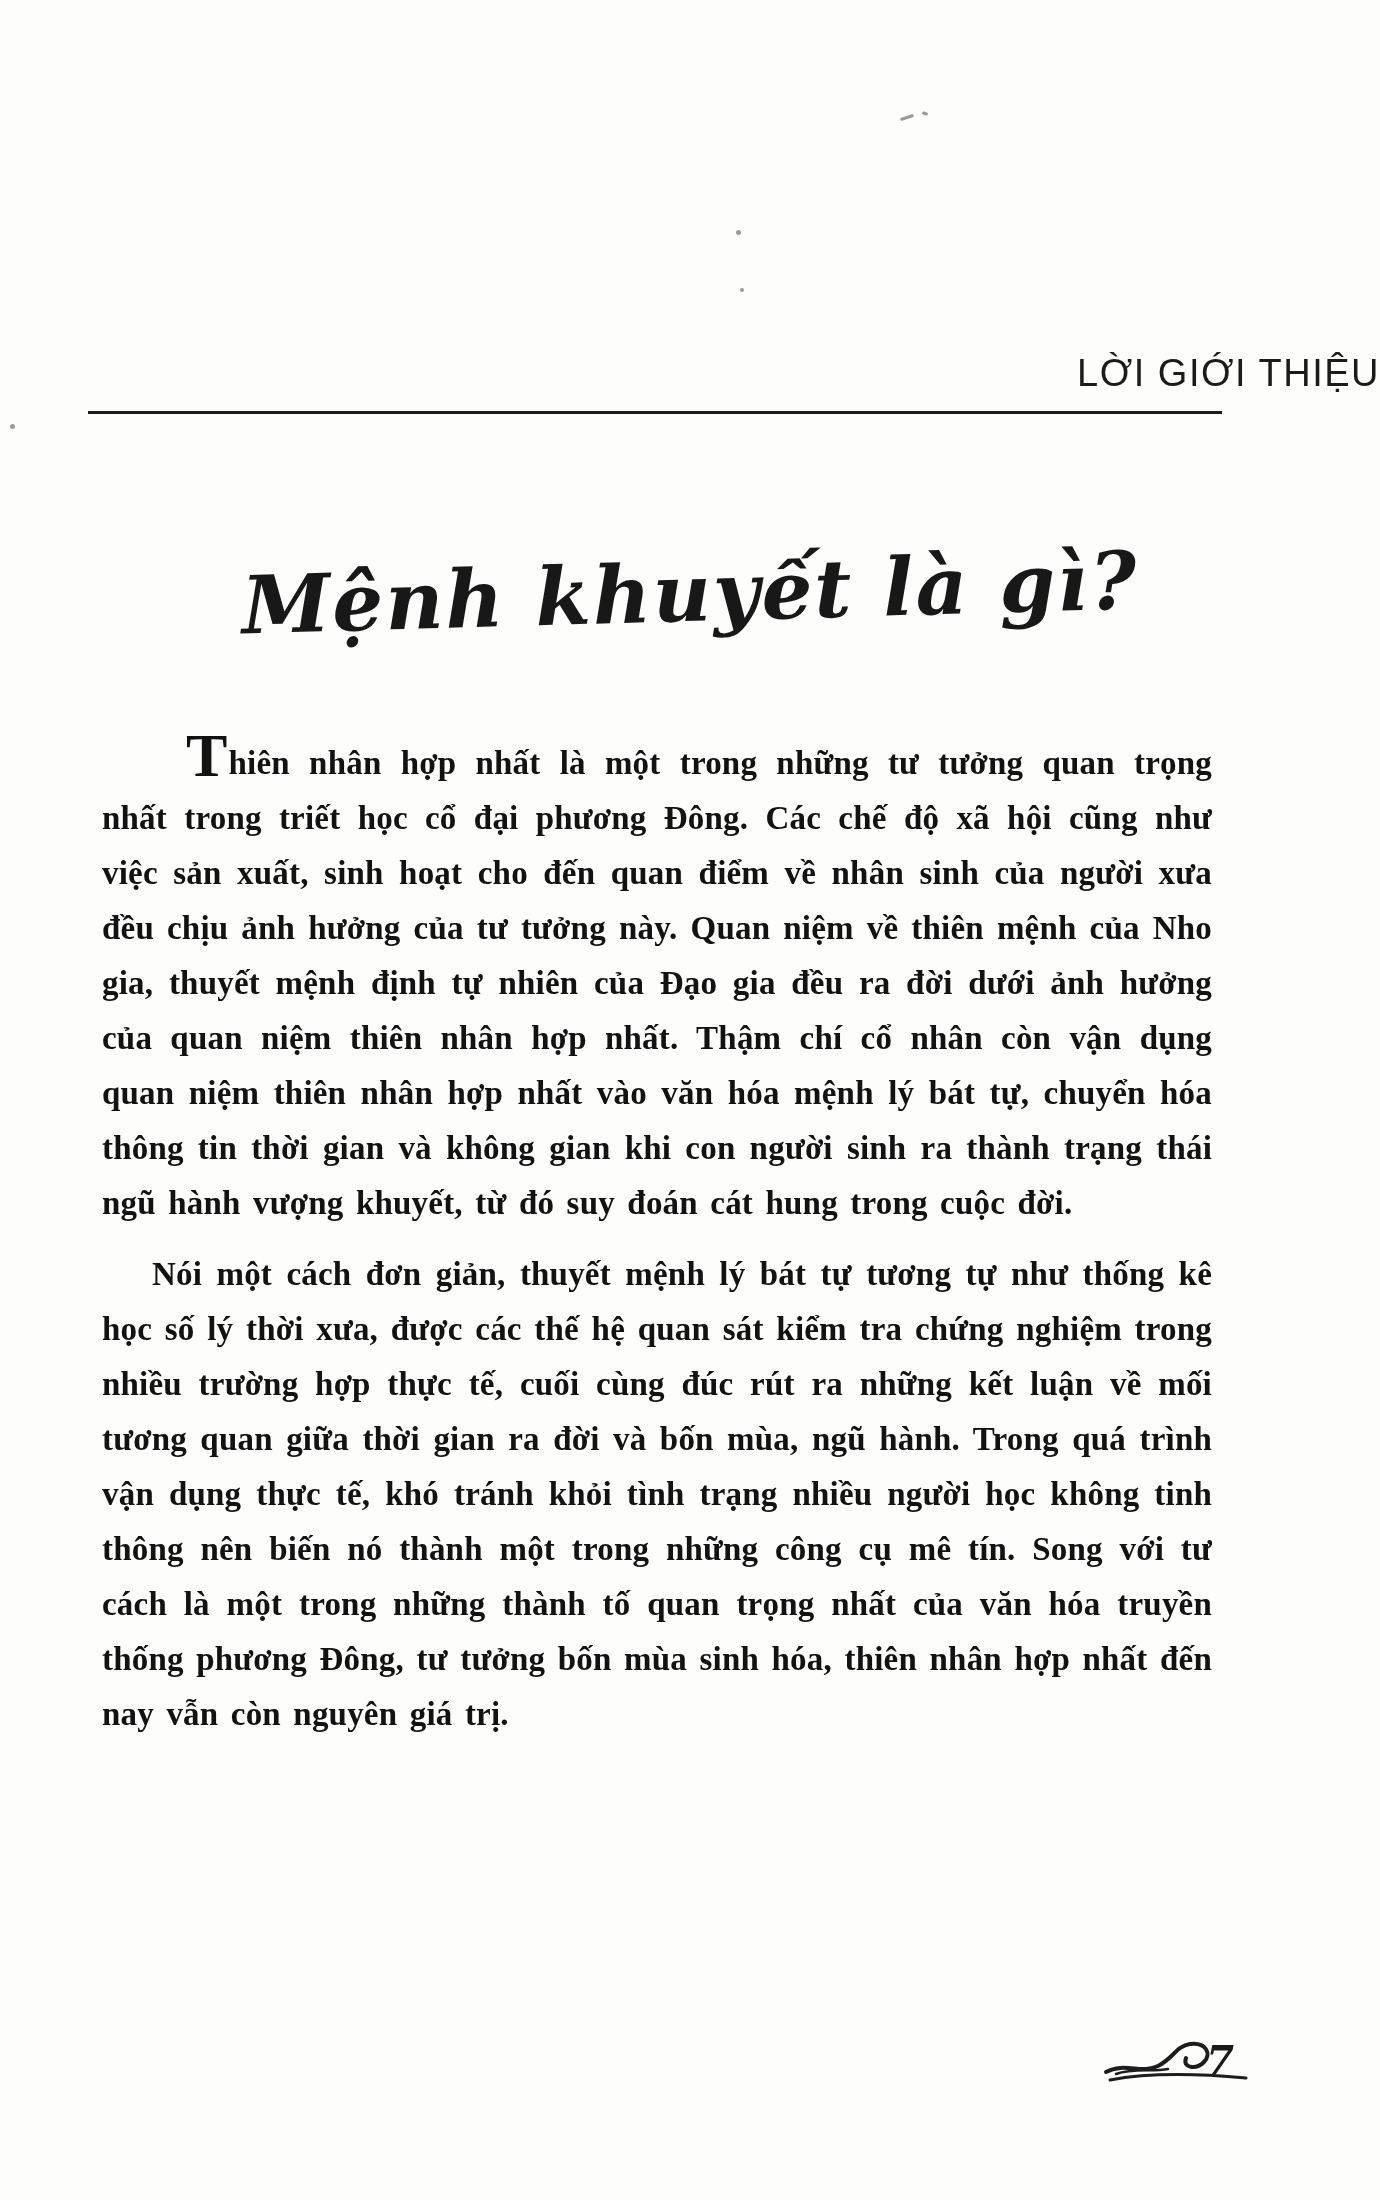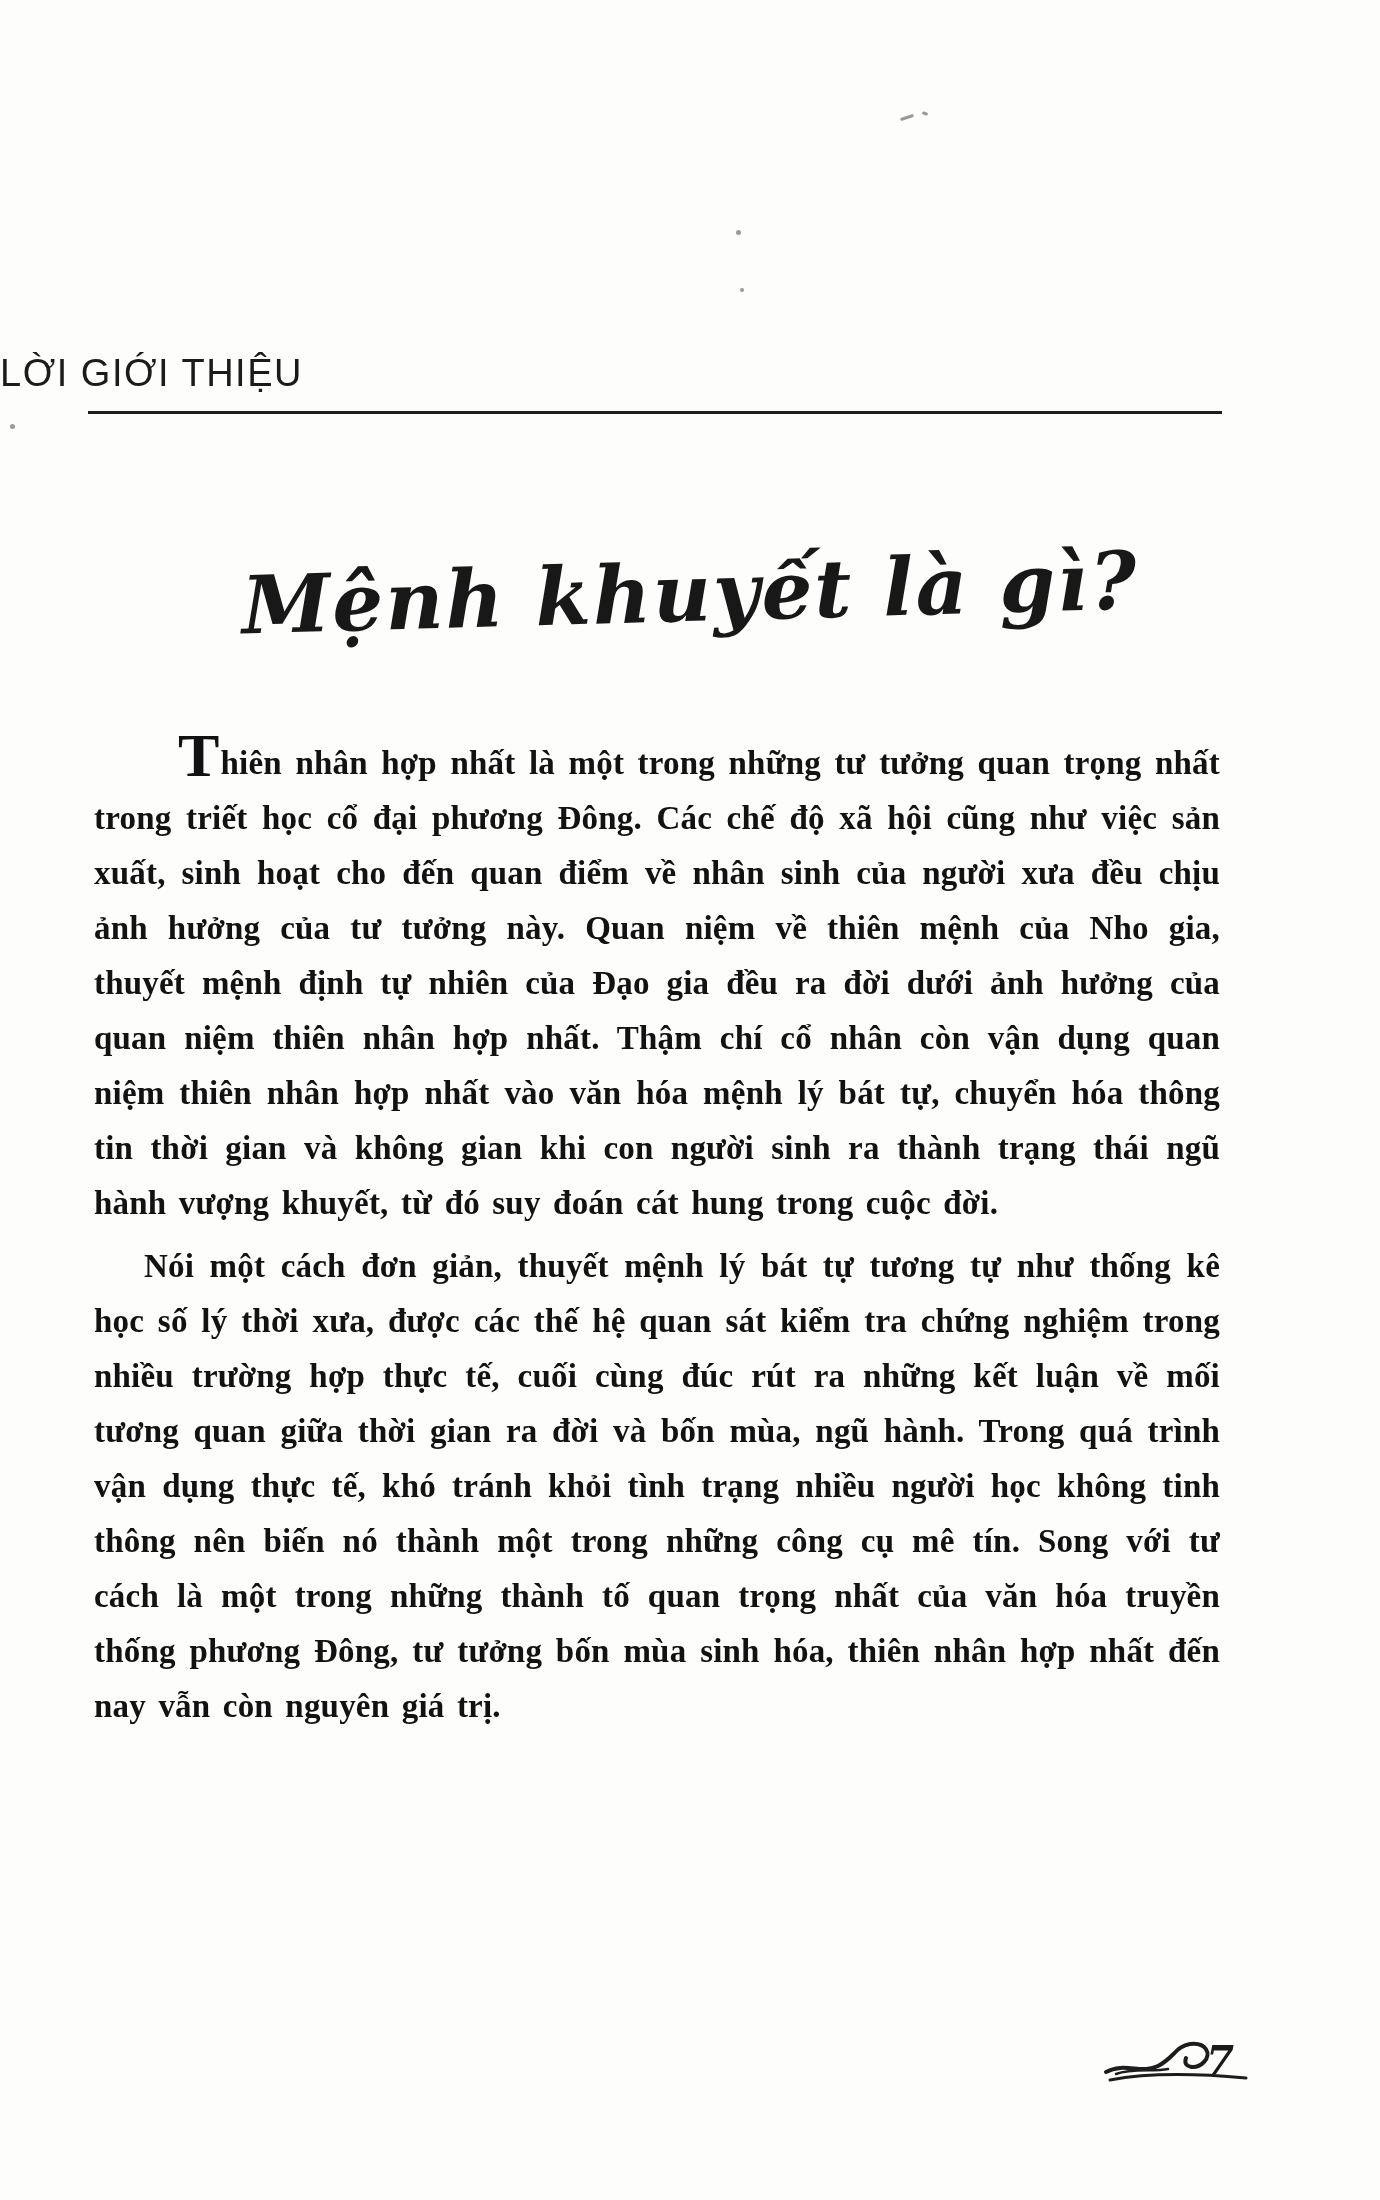--- a/index.html
+++ b/index.html
@@ -10,21 +10,21 @@
     font-family: "Liberation Serif", serif;
     color: #141414;
     position: relative;
     overflow: hidden;
   }
   .page { position: absolute; inset: 0; }
 
   
   .header-title {
     margin-top: 352px;
-    text-align: left;
+    text-align: right;
     font-family: "Liberation Sans", sans-serif;
     font-size: 38px;
     font-weight: 500;
     letter-spacing: 1.5px;
     color: #1b1b1b;
   }
   .header-rule {
     border: 0;
     border-top: 3px solid #1c1c1c;
     margin: 16px 158px 0 88px;
@@ -47,21 +47,21 @@
   .body-text {
     margin: 96px 152px 0 86px;
     font-size: 33px;
     line-height: 55px;
     text-align: justify;
     font-weight: 600;
     word-spacing: 4px;
     letter-spacing: 0.2px;
     color: #121212;
   }
-  .body-text p { margin: 8px; text-indent: 50px; }
+  .body-text p { margin: 16px; text-indent: 50px; }
   .body-text p.first { text-indent: 42px; }
   .dropcap {
     display: inline-block;
     font-size: 62px;
     line-height: 0;
     font-weight: 600;
     vertical-align: -2px;
     margin-right: 1px;
   }
 

